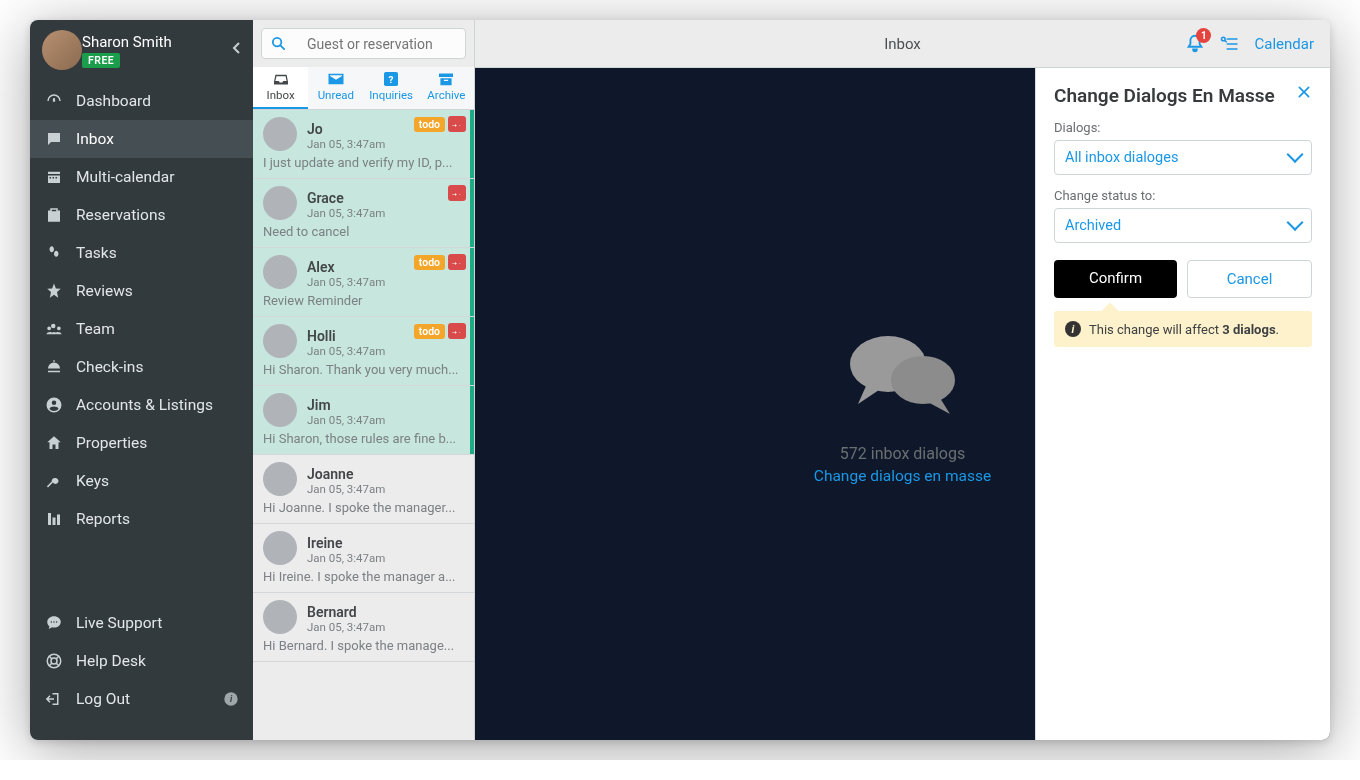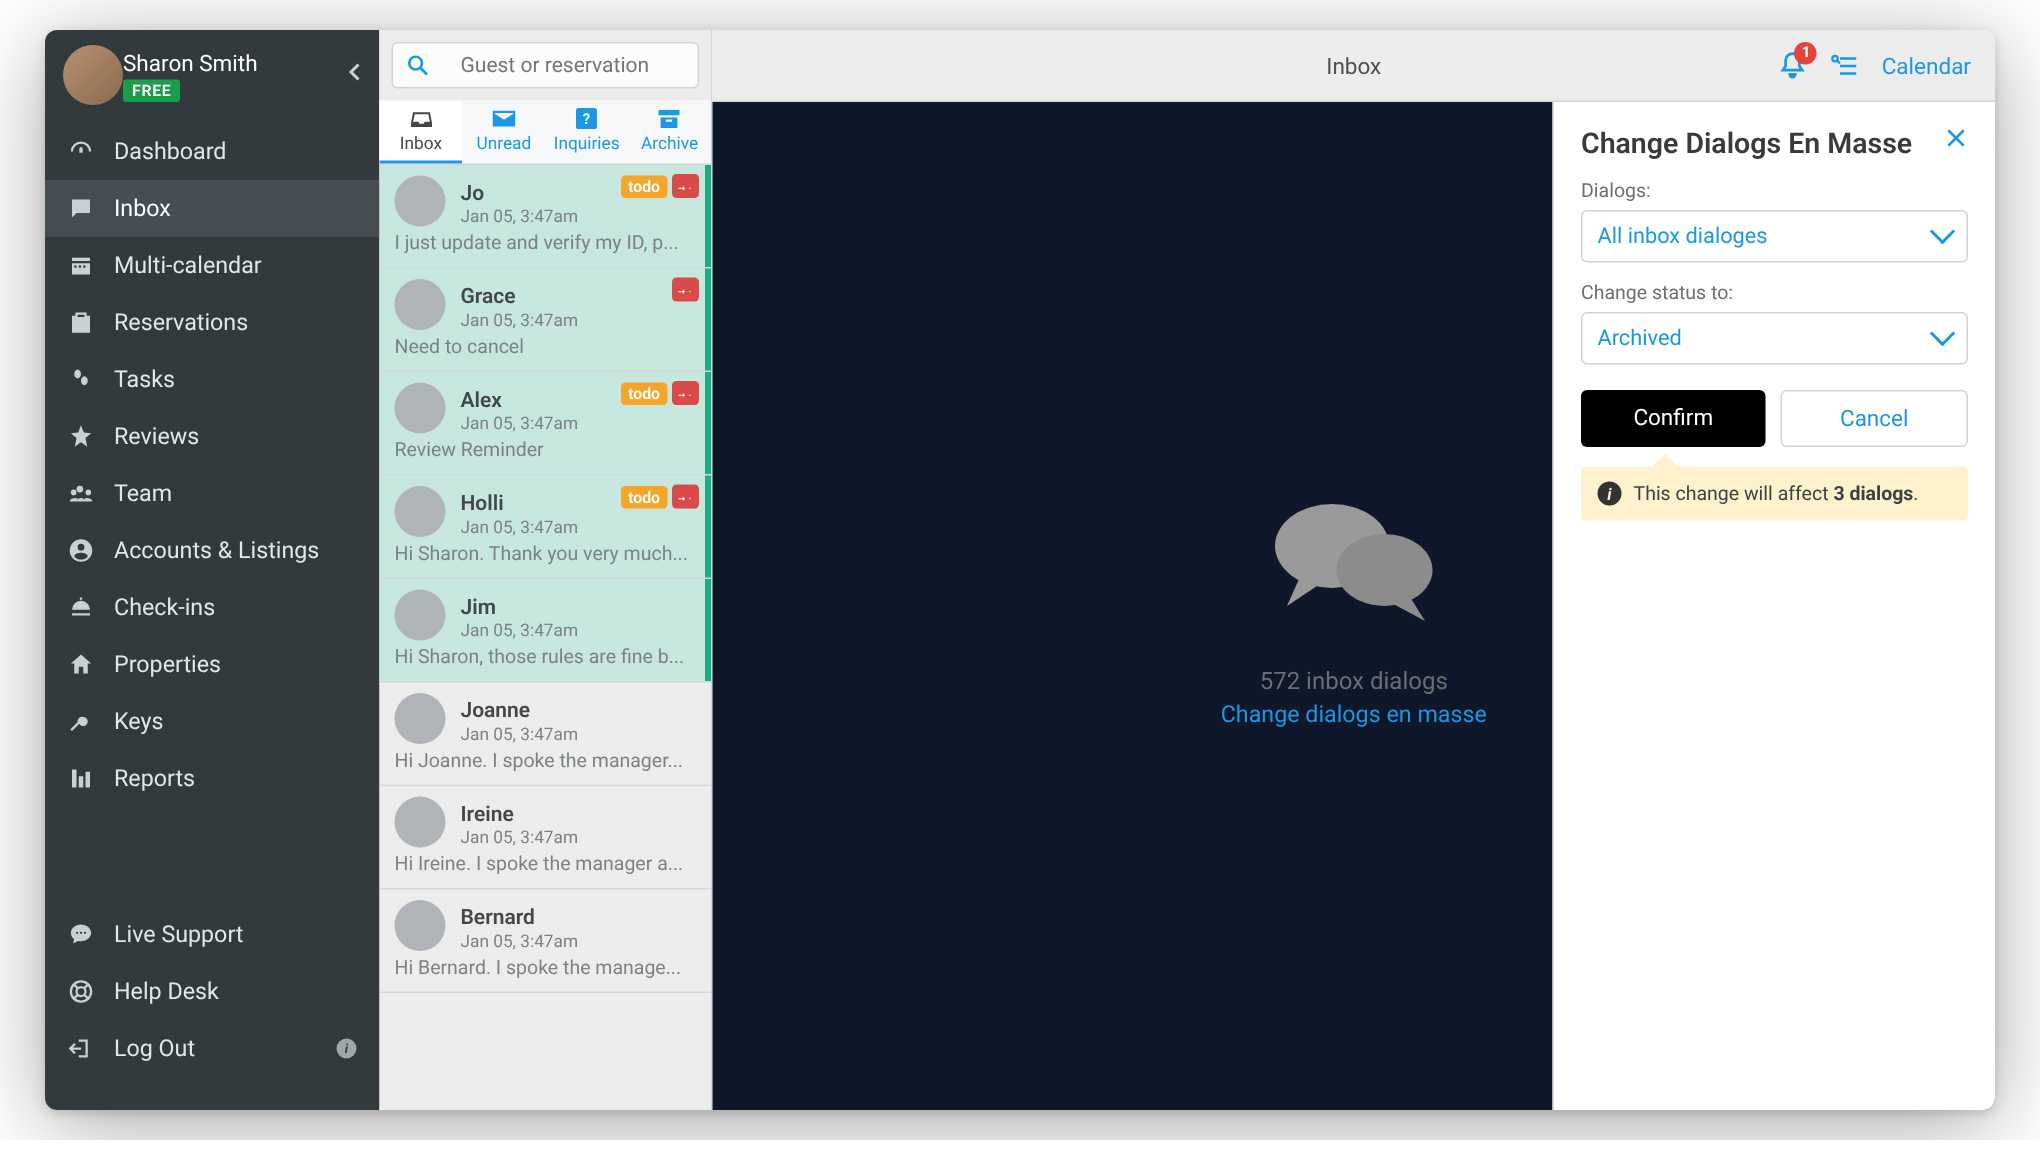--- a/index.html
+++ b/index.html
@@ -143,32 +143,32 @@
         <span class="nav-icon">
             <svg width="20" height="18" viewBox="0 0 24 24">
               <path fill="currentColor" d="M8 8a3 3 0 116 0 3 3 0 01-6 0zm-5 3a2.5 2.5 0 115 0 2.5 2.5 0 01-5 0zm13 0a2.5 2.5 0 115 0 2.5 2.5 0 01-5 0zM2 19c0-2 3-3 5-3 .8 0 1.6.2 2.3.5C8.5 17.2 8 18 8 19H2zm6 0c0-2 3-3 4-3s4 1 4 3H8zm8 0c0-1-.5-1.8-1.3-2.5.7-.3 1.5-.5 2.3-.5 2 0 5 1 5 3h-6z"></path>
             </svg>
           </span>
         <span>Team</span>
       </div>
       <div class="nav-item">
         <span class="nav-icon">
             <svg width="18" height="18" viewBox="0 0 24 24">
+              <path fill="currentColor" d="M4 17h16v2H4v-2zm8-11a8 8 0 018 8H4a8 8 0 018-8zm-1-3h2v2h-2V3z"></path>
+            </svg>
+          </span>
+        <span>Check-ins</span>
+      </div>
+      <div class="nav-item">
+        <span class="nav-icon">
+            <svg width="18" height="18" viewBox="0 0 24 24">
               <path fill="currentColor" d="M12 2a10 10 0 100 20 10 10 0 000-20zm0 4a3 3 0 110 6 3 3 0 010-6zm0 14c-2.5 0-4.7-1.2-6-3 .1-2 4-3 6-3s5.9 1 6 3c-1.3 1.8-3.5 3-6 3z"></path>
             </svg>
           </span>
         <span>Accounts &amp; Listings</span>
-      </div>
-      <div class="nav-item">
-        <span class="nav-icon">
-            <svg width="18" height="18" viewBox="0 0 24 24">
-              <path fill="currentColor" d="M4 17h16v2H4v-2zm8-11a8 8 0 018 8H4a8 8 0 018-8zm-1-3h2v2h-2V3z"></path>
-            </svg>
-          </span>
-        <span>Check-ins</span>
       </div>
       <div class="nav-item">
         <span class="nav-icon">
             <svg width="18" height="18" viewBox="0 0 24 24">
               <path fill="currentColor" d="M12 3l9 8h-3v9h-4v-6h-4v6H6v-9H3l9-8z"></path>
             </svg>
           </span>
         <span>Properties</span>
       </div>
       <div class="nav-item">

